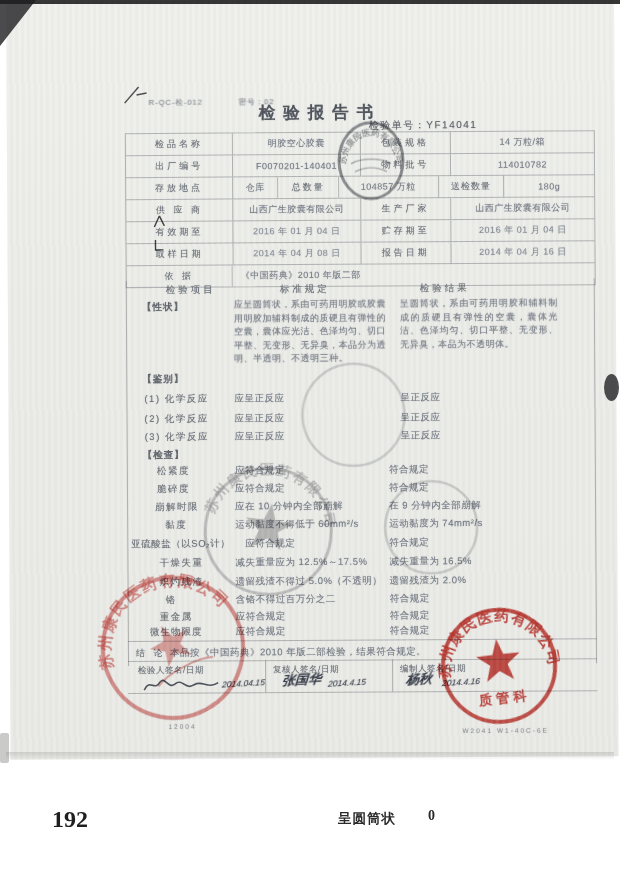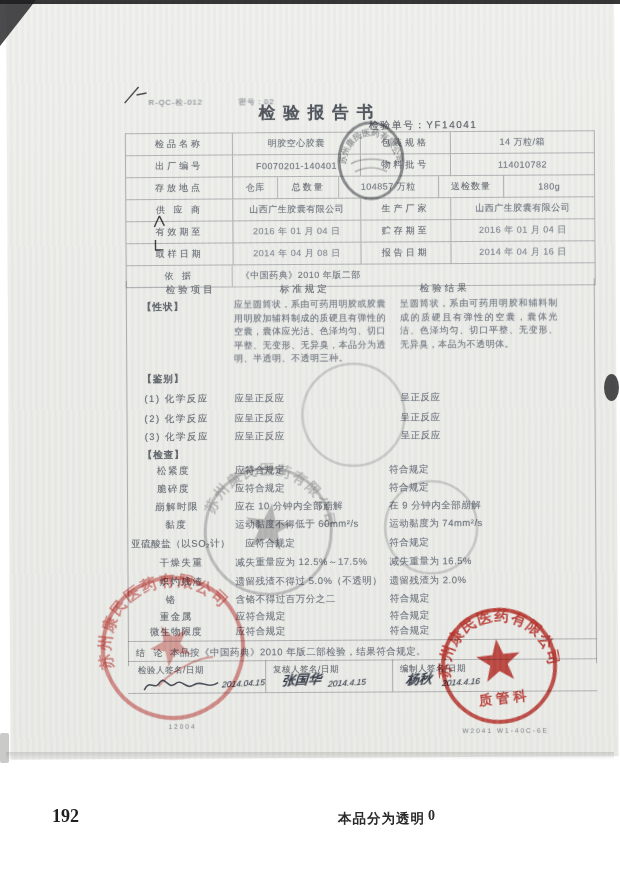--- a/index.html
+++ b/index.html
@@ -44,21 +44,21 @@
   .corner-tl{position:absolute;left:0;top:0;width:36px;height:46px;background:#1e1e20;
     clip-path:polygon(0 0,100% 0,0 100%);opacity:0.8;}
   .edge-blob{position:absolute;left:604px;top:374px;width:15px;height:27px;background:#2e2e30;
     border-radius:50%;opacity:0.85;}
   .smudge-bl{position:absolute;left:0;top:733px;width:9px;height:30px;background:#8a8a88;opacity:0.45;border-radius:2px;}
   .sheet-shadow{position:absolute;left:6px;top:752px;width:608px;height:8px;
     background:linear-gradient(180deg,rgba(120,120,118,0.25),rgba(255,255,255,0));}
   .faint{color:rgba(118,120,126,0.5);font-size:6.5px;letter-spacing:2px;}
   
   .footer-page{position:absolute;left:52px;top:806px;font-family:"Liberation Serif",serif;
-    font-weight:bold;font-size:18px;color:#1f1f1f;}
+    font-weight:bold;font-size:24px;color:#1f1f1f;}
   .footer-co{position:absolute;left:122px;top:803px;font-family:"Liberation Serif",serif;
     font-weight:bold;font-size:19.5px;color:#2a2a2a;letter-spacing:1px;}
   .footer-qc{position:absolute;left:338px;top:810px;font-family:"Liberation Serif",serif;
     font-weight:bold;font-size:13.5px;color:#2a2a2a;letter-spacing:1px;}
   .footer-qcno{position:absolute;left:428px;top:808px;font-family:"Liberation Serif",serif;
     font-weight:bold;font-size:14px;color:#2a2a2a;}
 </style>
 </head>
 <body>
 
@@ -262,16 +262,16 @@
 
   </div>
 
   <div class="edge-top"></div>
   <div class="corner-tl"></div>
   <div class="edge-blob"></div>
   <div class="smudge-bl"></div>
   <div class="sheet-shadow"></div>
 
   <div class="footer-page">192</div>
-  <div class="footer-qc">本品分为透明</div>
+  <div class="footer-qc">呈圆筒状</div>
   <div class="footer-qcno">0</div>
 
 </div>
 
 </body></html>

